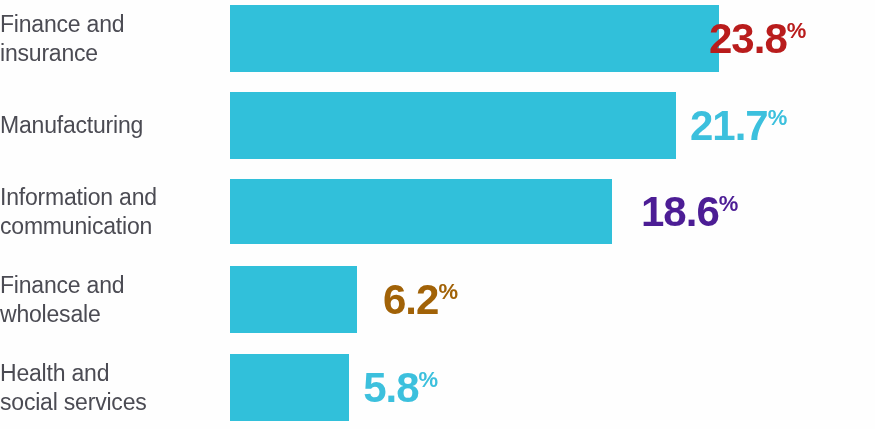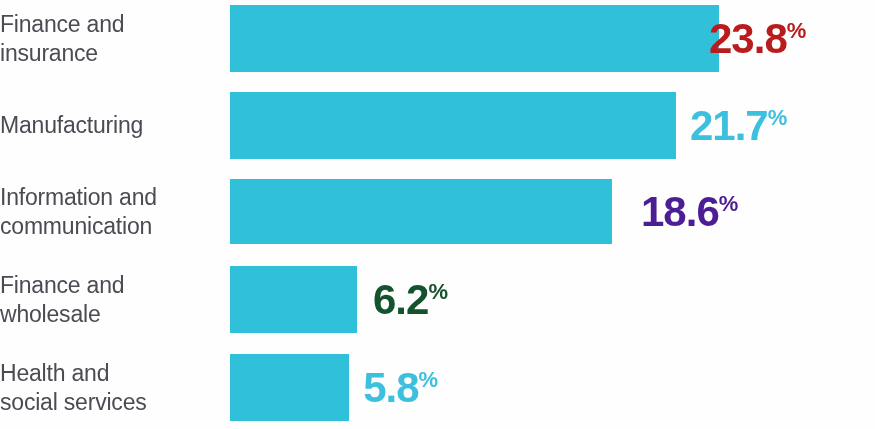--- a/index.html
+++ b/index.html
@@ -104,21 +104,21 @@
       <div class="bar-track" style="width: 645px;">
         <div class="bar" style="width: 382.23px; background: rgb(49, 192, 218);"></div>
         <div class="value-label" style="left: 411px; color: #4c1d95;"><span>18.6</span><span class="pct">%</span></div>
       </div>
     </div>
     <div class="bar-row" style="top: 266px; height: 67px;">
       <div class="cat-label">Finance and
 wholesale</div>
       <div class="bar-track" style="width: 645px;">
         <div class="bar" style="width: 127.41px; background: rgb(49, 192, 218);"></div>
-        <div class="value-label" style="left: 143px; color: #14532d;"><span>6.2</span><span class="pct">%</span></div>
+        <div class="value-label" style="left: 153px; color: #a16207;"><span>6.2</span><span class="pct">%</span></div>
       </div>
     </div>
     <div class="bar-row" style="top: 354px; height: 67px;">
       <div class="cat-label">Health and
 social services</div>
       <div class="bar-track" style="width: 645px; padding-left: 17px;">
         <div class="bar" style="width: 119.19px; background: rgb(49, 192, 218);"></div>
         <div class="value-label" style="left: 133.19px; color: rgb(60, 192, 221);"><span>5.8</span><span class="pct">%</span></div>
       </div>
     </div>

